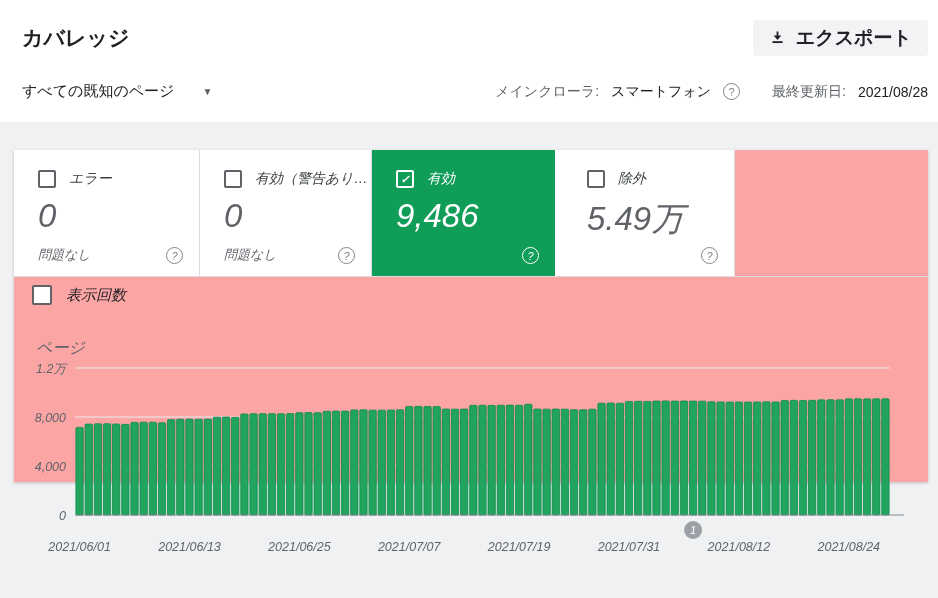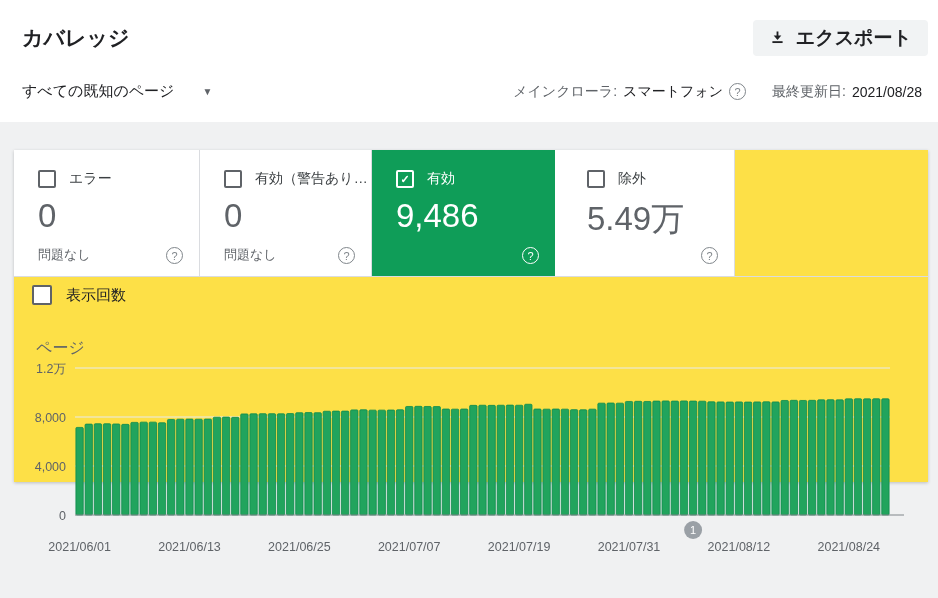--- a/index.html
+++ b/index.html
@@ -12,33 +12,33 @@
           display:flex;align-items:center;justify-content:space-between;
           padding:0 10px 0 22px;}
   .page-title{font-size:21px;font-weight:700;color:#202124;}
   .export-btn{display:flex;align-items:center;gap:10px;background:#f1f3f4;border:none;
               border-radius:4px;height:36px;padding:0 16px;font-size:19px;font-weight:700;
               color:#202124;cursor:pointer;font-family:"Liberation Sans",sans-serif;}
 
   
   .filterbar{position:absolute;left:0;top:61px;width:938px;height:61px;background:#fff;
              box-sizing:border-box;display:flex;align-items:center;justify-content:space-between;
-             padding:0 16px 0 22px;}
+             padding:0 10px 0 22px;}
   .filter-left{display:flex;align-items:center;gap:28px;font-size:15px;color:#202124;cursor:pointer;}
   .caret{font-size:10px;color:#5f6368;}
-  .filter-right{display:flex;align-items:center;font-size:14px;color:#5f6368;gap:6px;}
+  .filter-right{display:flex;align-items:center;font-size:14px;color:#5f6368;gap:12px;}
   .filter-right .dark{color:#202124;}
   .filter-right .group-gap{margin-left:20px;}
   .help{display:inline-flex;width:15px;height:15px;border:1.5px solid #80868b;border-radius:50%;
         color:#80868b;font-size:11px;align-items:center;justify-content:center;flex:0 0 auto;
         cursor:pointer;background:transparent;}
 
   
-  .main-card{position:absolute;left:14px;top:150px;width:914px;height:332px;background:#fde047;
-             box-shadow:0 1px 3px rgba(60,64,67,.28);}
+  .main-card{position:absolute;left:14px;top:150px;width:914px;height:332px;background:#fca5a5;
+             box-shadow:0 1px 3px rgba(60,64,67,.28);font-style:italic;}
 
   
   .summary-row{display:flex;height:126px;border-bottom:1px solid #dadce0;}
   .status-card{position:relative;border-right:1px solid #dadce0;box-sizing:border-box;
                padding:20px 0 0 24px;cursor:pointer;background:#fff;}
   .status-card:nth-child(1){width:186px;}
   .status-card:nth-child(2){width:172px;}
   .status-card:nth-child(3){width:183px;}
   .status-card:nth-child(4){width:180px;padding-left:32px;}
   .card-head{display:flex;align-items:center;gap:13px;white-space:nowrap;overflow:hidden;}

